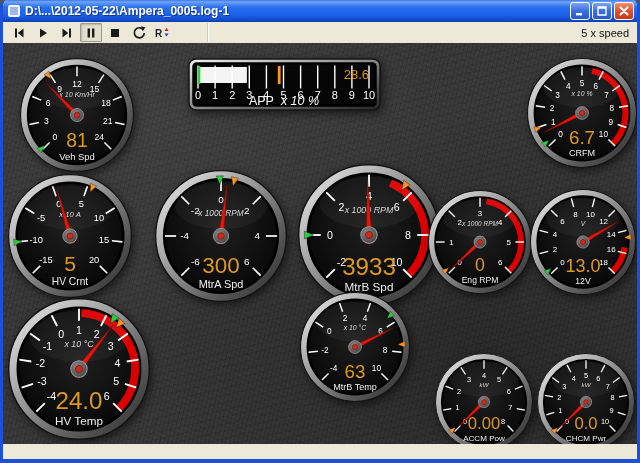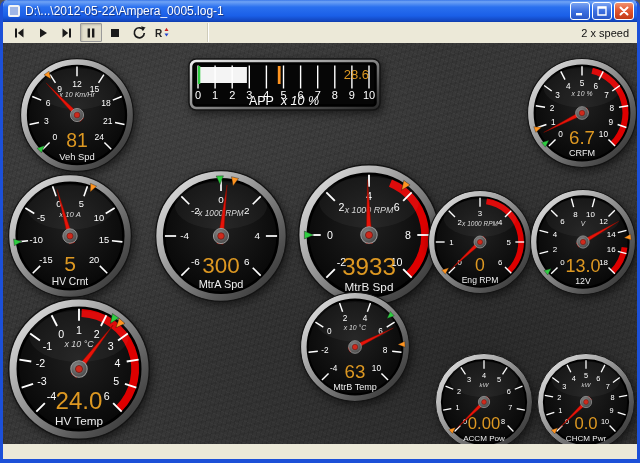--- a/index.html
+++ b/index.html
@@ -10,21 +10,21 @@
     border-left:3px solid #1c50d8;border-right:3px solid #1c50d8;border-bottom:4px solid #1c50d8;
     border-radius:7px 7px 0 0;overflow:hidden;background:#ece9d8;
   }
   
   #titlebar{
     height:22px;display:flex;align-items:center;padding:0 3px 0 5px;
     background:linear-gradient(180deg,#3a77e8 0%,#6fa3f5 8%,#2a70ef 32%,#1a5fe8 72%,#1244bb 96%,#0c3aa8 100%);
     border-radius:5px 5px 0 0;
   }
   #app-icon{width:12px;height:12px;border:2px solid #f4f4f4;background:#9fb6e6;border-radius:2px;flex:0 0 auto;}
-  #title-text{flex:1;color:#fff;font-weight:normal;font-size:12px;margin-left:5px;
+  #title-text{flex:1;color:#fff;font-weight:bold;font-size:12px;margin-left:5px;
     text-shadow:1px 1px 1px #15337f;white-space:nowrap;overflow:hidden;}
   .winbtn{width:20px;height:18px;margin-left:2px;border:1px solid #fff;border-radius:3px;
     display:flex;align-items:center;justify-content:center;padding:0;cursor:default;}
   .winbtn.blue{background:linear-gradient(180deg,#7ba4f2 0%,#3c6fe0 50%,#2a57c8 100%);}
   .winbtn.red{background:linear-gradient(180deg,#f0926f 0%,#e25732 45%,#c33a16 100%);}
   .winbtn svg{display:block;}
   
   #menubar{height:14px;display:flex;align-items:center;background:#ece9d8;font-size:11px;color:#111;
     border-bottom:1px solid #d8d4c2;}
   .menu-item{padding:0 7px;line-height:14px;}
@@ -131,21 +131,21 @@
         </svg>
     </button>
     <button class="tb">
       <svg width="18" height="16" viewBox="0 0 18 16">
           <text x="1" y="11.5" font-size="10" font-weight="bold" fill="#222" font-family="Liberation Sans, sans-serif">R</text>
           <polygon points="10.5,6 14.5,6 12.5,2.8" fill="#cc2020"></polygon>
           <polygon points="10.5,8.4 14.5,8.4 12.5,11.6" fill="#2244cc"></polygon>
         </svg>
     </button>
     <div class="tb-sep"></div>
-    <span id="speed-label">2 x speed</span>
+    <span id="speed-label">5 x speed</span>
   </div>
 
   <div id="canvas">
       <div class="gauge" style="left: 17px; top: 15px; height: 114px; width: 114px;">
         <svg viewBox="-100 -100 200 200">
           <circle r="99" fill="url(#bzG)" stroke="#141414" stroke-width="2"></circle>
           <circle r="86" fill="url(#faceG)" stroke="#000" stroke-width="4"></circle>
           <line x1="-60.1" y1="60.1" x2="-48.1" y2="48.1" stroke="#fff" stroke-width="2.6"></line>
           <text class="gtext" x="-38.9" y="38.9" font-size="15" fill="#fff" text-anchor="middle" dy="0.35em">0</text>
           <line x1="-83.4" y1="16.6" x2="-66.7" y2="13.3" stroke="#fff" stroke-width="2.6"></line>

